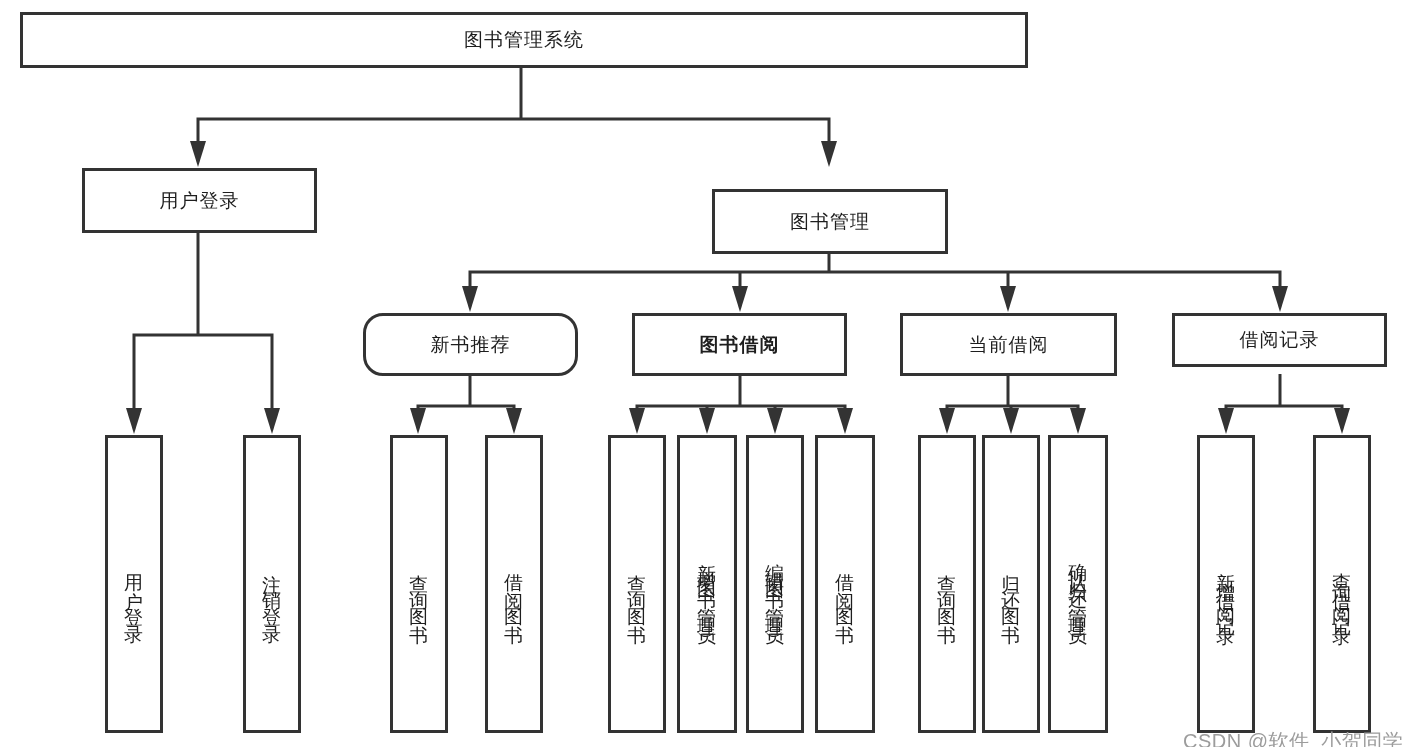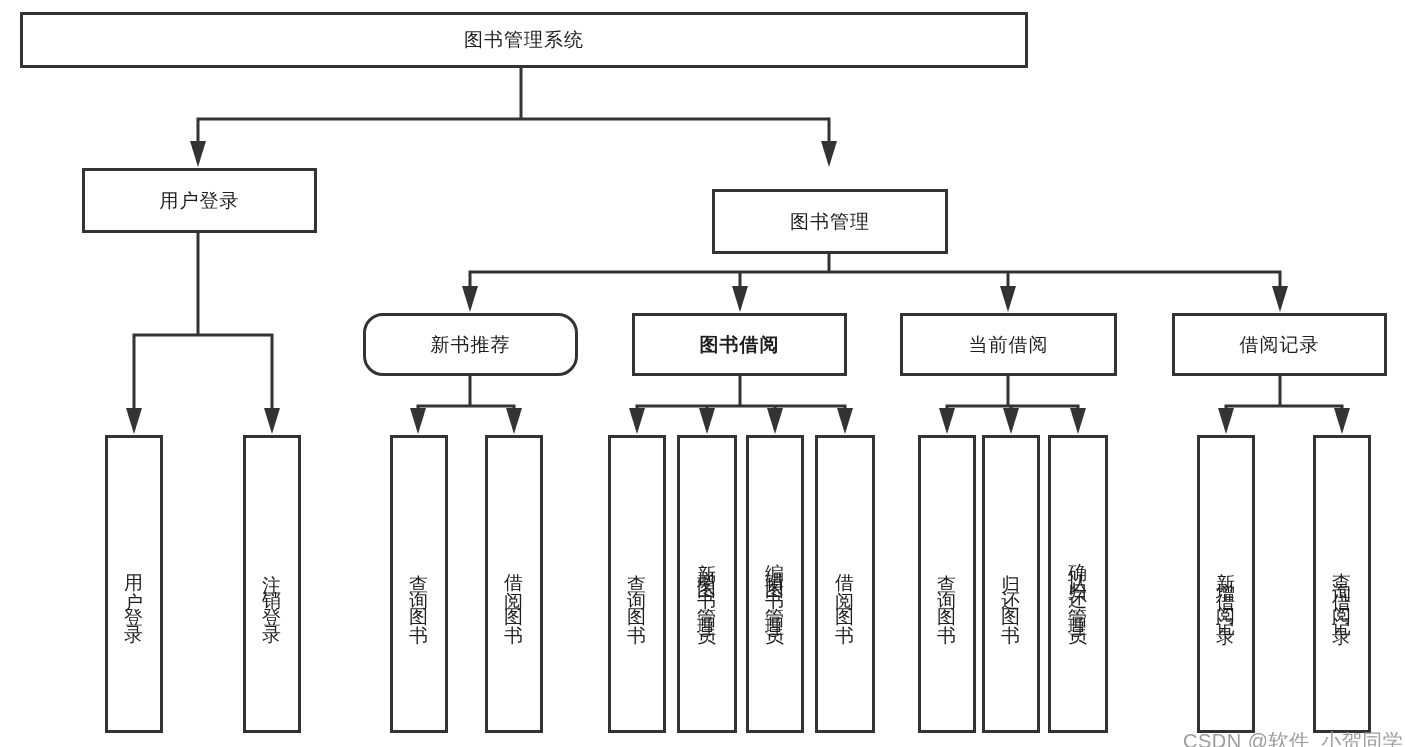--- a/index.html
+++ b/index.html
@@ -58,21 +58,21 @@
   .ls11 { letter-spacing: 11px; margin-bottom: -11px; }
   .ls9  { letter-spacing: 9px;  margin-bottom: -9px; }
 
   
   #root   { left: 20px;   top: 12px;  width: 1008px; height: 56px; }
   #l2-0   { left: 82px;   top: 168px; width: 235px;  height: 65px; }
   #l2-1   { left: 712px;  top: 168px; width: 236px;  height: 65px; margin-top: 21px; }
   #l3-0   { left: 363px;  top: 313px; width: 215px;  height: 63px; border-radius: 20px; }
   #l3-1   { left: 632px;  top: 313px; width: 215px;  height: 63px; font-weight: bold; }
   #l3-2   { left: 900px;  top: 313px; width: 217px;  height: 63px; }
-  #l3-3   { left: 1172px; top: 313px; width: 215px;  height: 63px; }
+  #l3-3   { left: 1172px; top: 313px; width: 215px;  height: 54px; }
   .leaf   { top: 435px; height: 298px; width: 58px; }
   #leaf-0  { left: 105px; }
   #leaf-1  { left: 243px; }
   #leaf-2  { left: 390px; }
   #leaf-3  { left: 485px; }
   #leaf-4  { left: 608px; }
   #leaf-5  { left: 677px; width: 60px; }
   #leaf-6  { left: 746px; }
   #leaf-7  { left: 815px; width: 60px; }
   #leaf-8  { left: 918px; }

